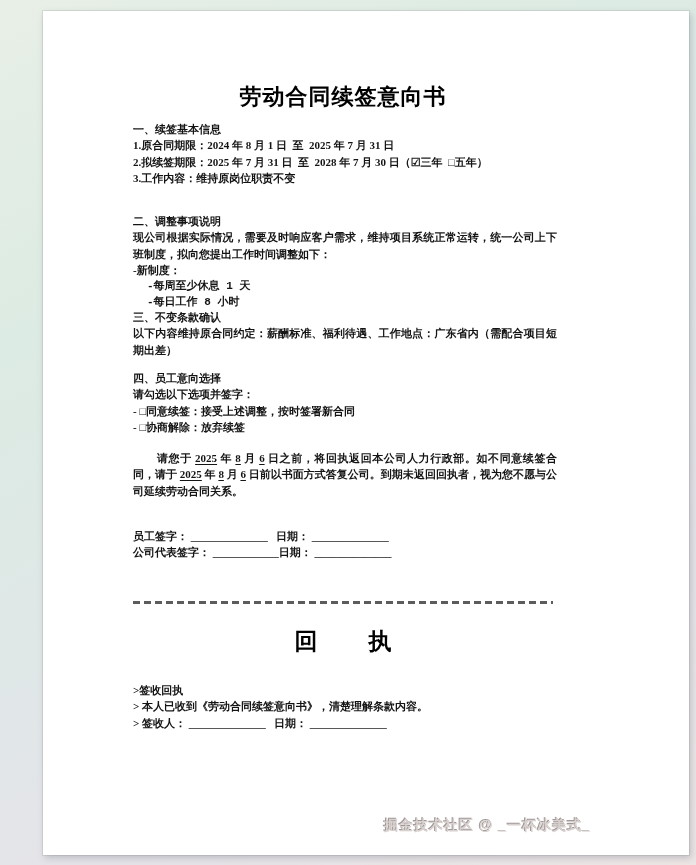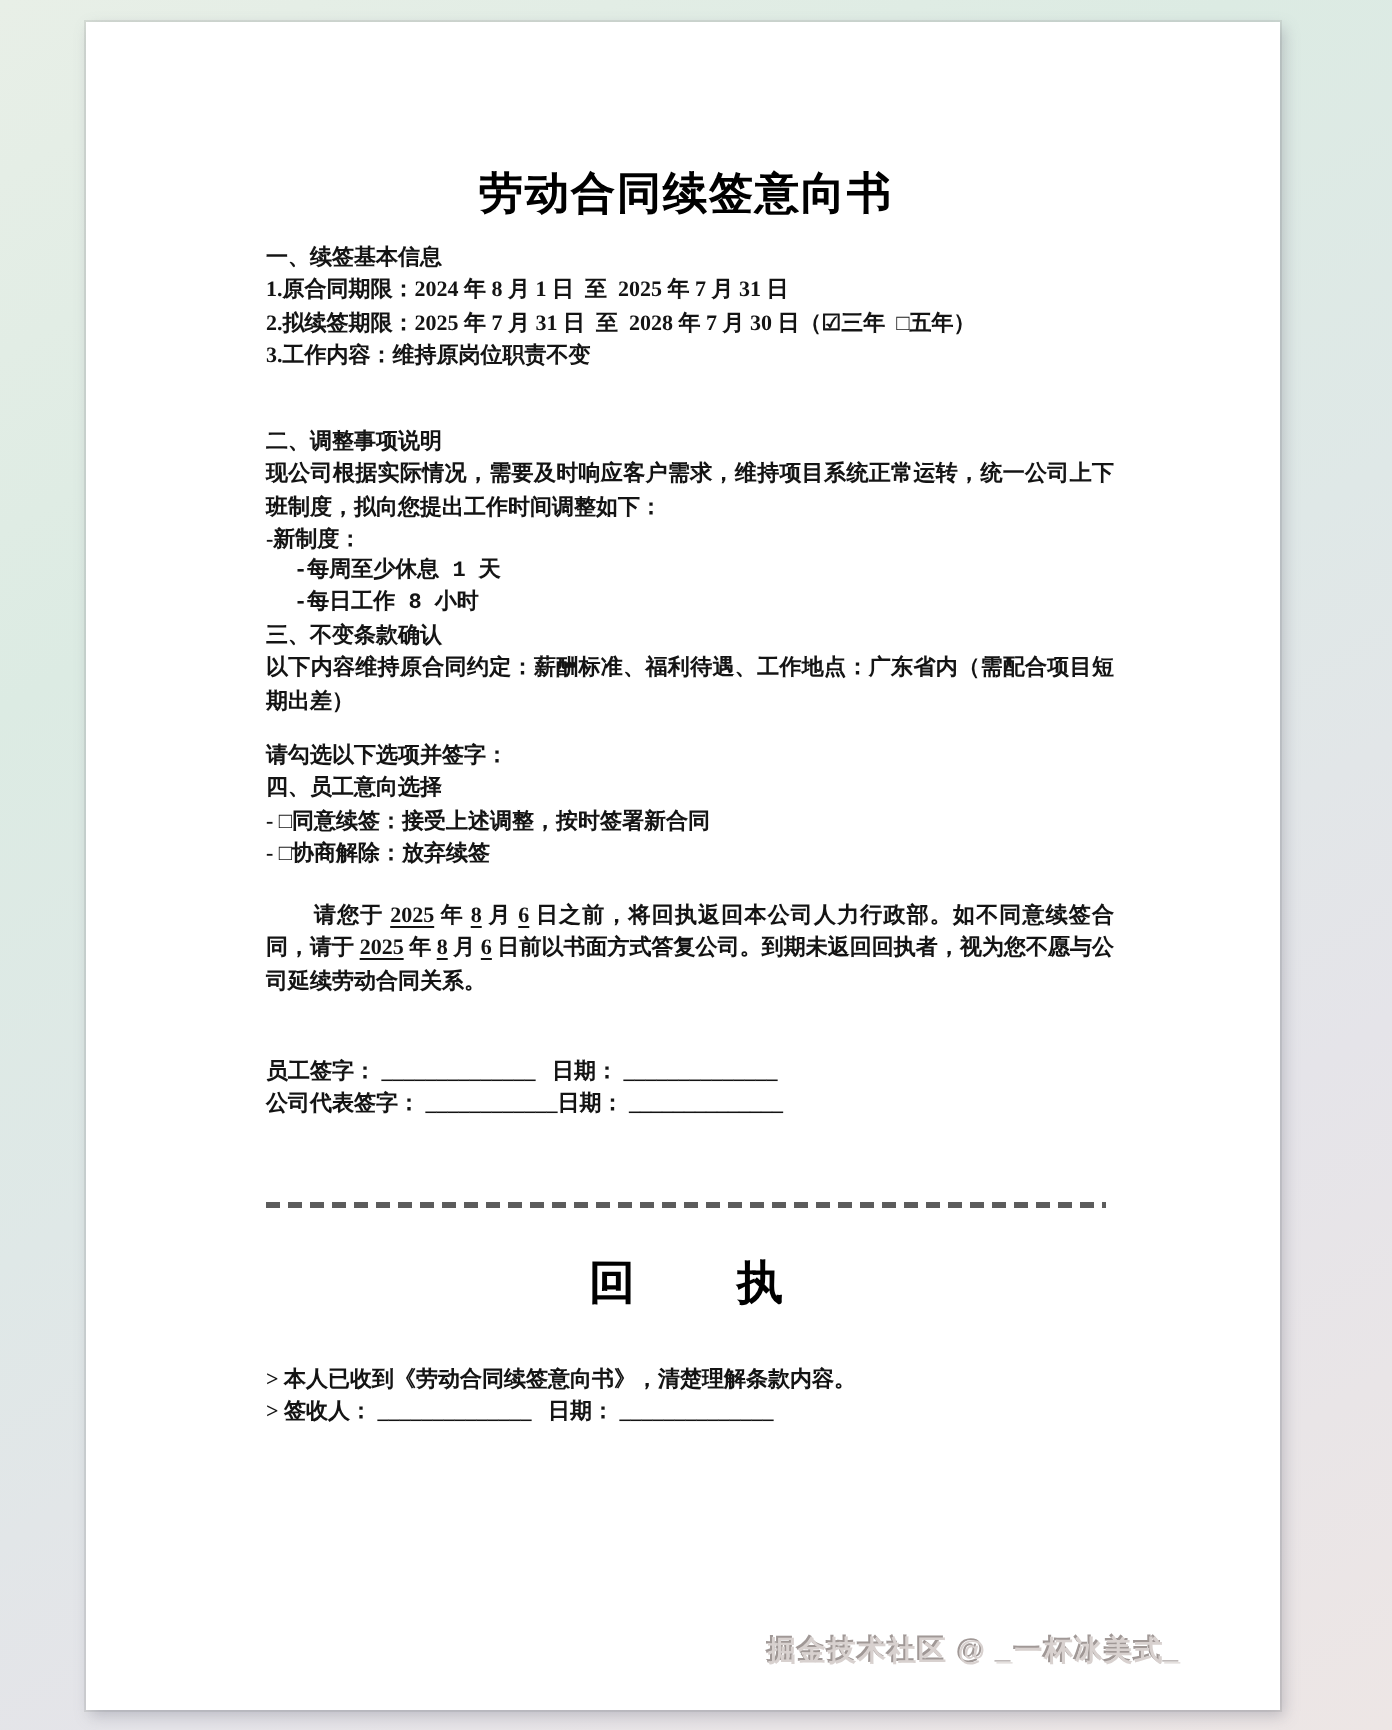--- a/index.html
+++ b/index.html
@@ -3,21 +3,21 @@
 <meta charset="utf-8">
 <style>
   html, body { margin:0; padding:0; }
   body {
     width:696px; height:865px; overflow:hidden; position:relative;
     background:
       linear-gradient(150deg, #e8efe7 0%, #dcebe3 28%, #dfe8e7 50%, #e5e4e9 72%, #ede6e5 100%);
     font-family:"Liberation Serif","DejaVu Serif",serif;
   }
   .page {
-    position:absolute; left:43px; top:11px; width:597px; height:844px;
+    position:absolute; left:43px; top:11px; width:646px; height:844px;
     background:#ffffff;
     box-shadow:2px 3px 7px rgba(110,110,125,0.35), 0 0 0 1px rgba(160,165,160,0.25);
   }
   .block {
     position:absolute; left:90px; width:424px;
     font-size:11px; font-weight:bold; color:#141414; line-height:16.3px;
   }
   .block p { margin:0; }
   .pre  { white-space:pre-wrap; }
   .just { text-align:justify; }
@@ -25,21 +25,21 @@
   .sub  { padding-left:14px;font-family:Liberation Mono, monospace; }
   .u    { text-decoration:underline; text-underline-offset:2px; }
 
   .doc-title {
     top:72px; left:88px; width:424px; text-align:center;
     font-size:22px; line-height:27px; letter-spacing:1px; color:#000;
     font-family:"Liberation Sans","DejaVu Sans",sans-serif; font-weight:bold;
   }
   .sec1 { top:110px; }
   .sec2 { top:186px;margin-top:16px; }
-  .sec3 { top:299px; }
+  .sec3 { top:299px;font-family:Liberation Mono, monospace; }
   .sec4 { top:359px; }
   .notice { top:439px; }
   .signatures { top:517px; }
 
   .dashed-sep {
     position:absolute; left:90px; top:590px; width:420px; height:3px;
     background:repeating-linear-gradient(90deg,#5c5c5c 0 7px, transparent 7px 11px);
   }
   .receipt-title {
     top:615px; left:88px; width:424px; text-align:center;
@@ -77,37 +77,38 @@
     <p class="sub pre">-每周至少休息 1 天</p>
     <p class="sub pre">-每日工作 8 小时</p>
   </div>
 
   <div class="block sec3">
     <p>三、不变条款确认</p>
     <p class="just">以下内容维持原合同约定：薪酬标准、福利待遇、工作地点：广东省内（需配合项目短期出差）</p>
   </div>
 
   <div class="block sec4">
+    <p>四、员工意向选择</p>
     <p>请勾选以下选项并签字：</p>
-    <p>四、员工意向选择</p>
     <p class="pre">- □同意续签：接受上述调整，按时签署新合同</p>
     <p class="pre">- □协商解除：放弃续签</p>
   </div>
 
   <div class="block notice just indent2"><span>请您于 </span><span class="u">2025</span><span> 年 </span><span class="u">8</span><span> 月 </span><span class="u">6</span><span> 日之前，将回执返回本公司人力行政部。如不同意续签合同，请于 </span><span class="u">2025</span><span> 年 </span><span class="u">8</span><span> 月 </span><span class="u">6</span><span> 日前以书面方式答复公司。到期未返回回执者，视为您不愿与公司延续劳动合同关系。</span></div>
 
   <div class="block signatures">
     <p class="pre">员工签字： ______________   日期： ______________</p>
     <p class="pre">公司代表签字： ____________日期： ______________</p>
   </div>
 
   <div class="dashed-sep"></div>
 
   <div class="block receipt-title">回        执</div>
 
   <div class="block receipt">
+    <p>&gt;签收回执</p>
     <p>&gt; 本人已收到《劳动合同续签意向书》，清楚理解条款内容。</p>
     <p class="pre">&gt; 签收人： ______________   日期： ______________</p>
   </div>
 
 </div>
 
 <div class="watermark">掘金技术社区 @ _一杯冰美式_</div>
 
 </body></html>

